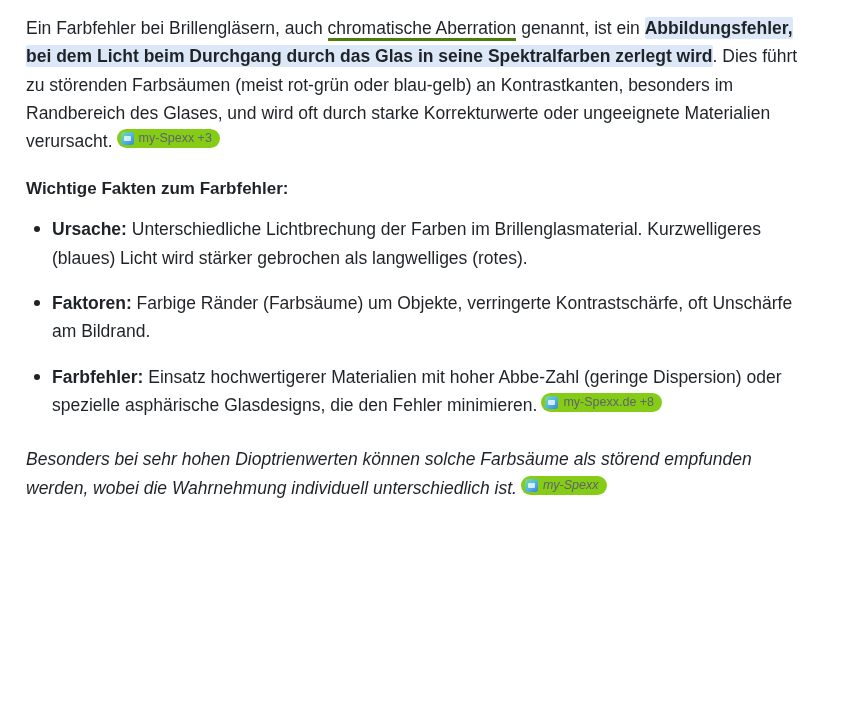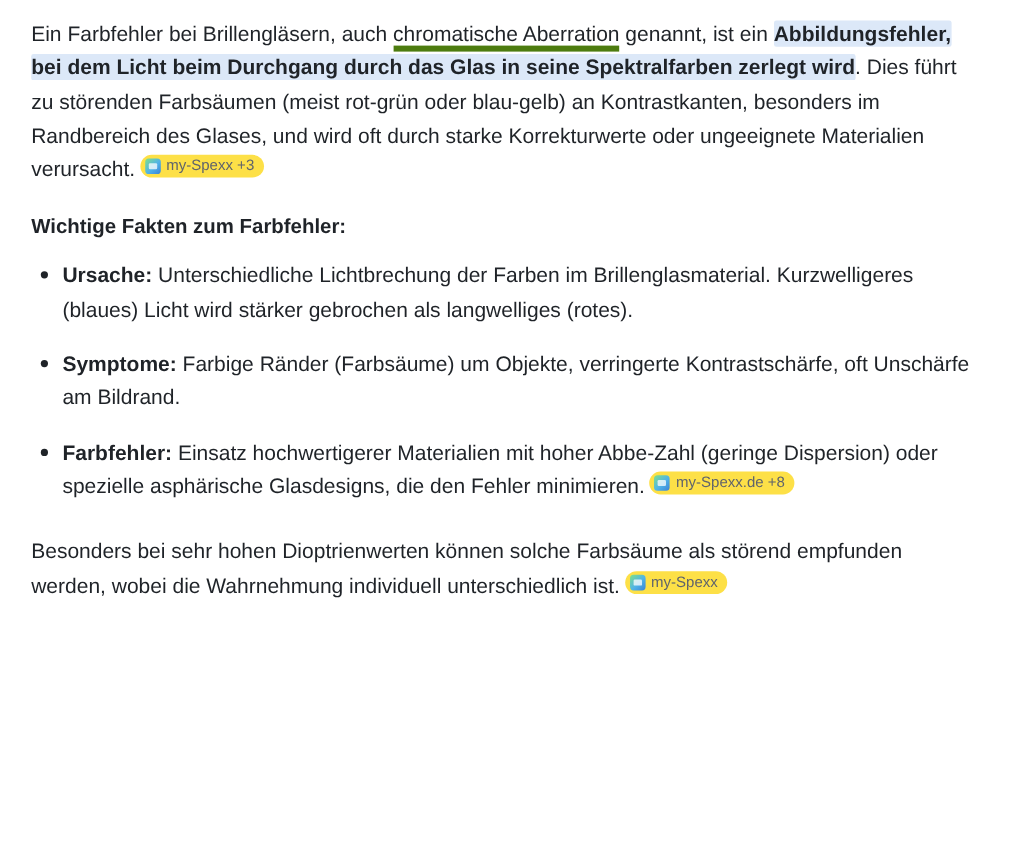--- a/index.html
+++ b/index.html
@@ -24,21 +24,21 @@
   }
   p, li {
     font-size: 17.5px;
     line-height: 1.62;
     margin: 0;
   }
   .intro {
     margin-bottom: 20px;
   }
   .hl-underline {
-    border-bottom: 5px solid #4d7c0f;
+    border-bottom: 3px solid #4d7c0f;
   }
   .hl-block {
     background: #dce8f8;
     font-weight: bold;
     color: #1f2328;
     padding: 1px 0;
     border-radius: 2px;
     box-decoration-break: clone;
     -webkit-box-decoration-break: clone;
   }
@@ -69,27 +69,28 @@
     width: 6px;
     height: 6px;
     border-radius: 50%;
     background: #1f2328;
   }
   .lead {
     font-weight: bold;
   }
   .outro {
     margin-top: 18px;
+    font-style: italic;
   }
   
   .cite {
     display: inline-flex;
     align-items: center;
     gap: 5px;
-    background: #fde047;
+    background: #84cc16;
     border-radius: 10px;
     padding: 2px 8px 2px 4px;
     font-size: 12.5px;
     line-height: 1.2;
     color: #60646c;
     vertical-align: 2px;
     white-space: nowrap;
     margin-left: 4px;
     font-family: "Liberation Sans", sans-serif;
   }
@@ -124,21 +125,21 @@
   <p class="intro"><span>Ein Farbfehler bei Brillengläsern, auch </span><span class="hl-underline">chromatische Aberration</span><span> genannt, ist ein </span><span class="hl-block">Abbildungsfehler, bei dem Licht beim Durchgang durch das Glas in seine Spektralfarben zerlegt wird</span><span>. Dies führt zu störenden Farbsäumen (meist rot-grün oder blau-gelb) an Kontrastkanten, besonders im Randbereich des Glases, und wird oft durch starke Korrekturwerte oder ungeeignete Materialien verursacht.</span><span class="cite">
         <span class="favicon"></span>
         <span class="cite-label">my-Spexx +3</span>
       </span></p>
 
   <p class="section-title">Wichtige Fakten zum Farbfehler:</p>
 
   <ul class="facts">
     <li><span class="lead">Ursache:</span><span> Unterschiedliche Lichtbrechung der Farben im Brillenglasmaterial. Kurzwelligeres (blaues) Licht wird stärker gebrochen als langwelliges (rotes).</span></li>
 
-    <li><span class="lead">Symptome:</span><span> Farbige Ränder (Farbsäume) um Objekte, verringerte Kontrastschärfe, oft Unschärfe am Bildrand.</span></li>
+    <li><span class="lead">Faktoren:</span><span> Farbige Ränder (Farbsäume) um Objekte, verringerte Kontrastschärfe, oft Unschärfe am Bildrand.</span></li>
 
 
     <li><span class="lead">Farbfehler:</span><span> Einsatz hochwertigerer Materialien mit hoher Abbe-Zahl (geringe Dispersion) oder spezielle asphärische Glasdesigns, die den Fehler minimieren.</span><span class="cite">
           <span class="favicon"></span>
           <span class="cite-label">my-Spexx.de +8</span>
         </span></li>
   </ul>
 
   <p class="outro"><span>Besonders bei sehr hohen Dioptrienwerten können solche Farbsäume als störend empfunden werden, wobei die Wahrnehmung individuell unterschiedlich ist.</span><span class="cite">
         <span class="favicon"></span>

